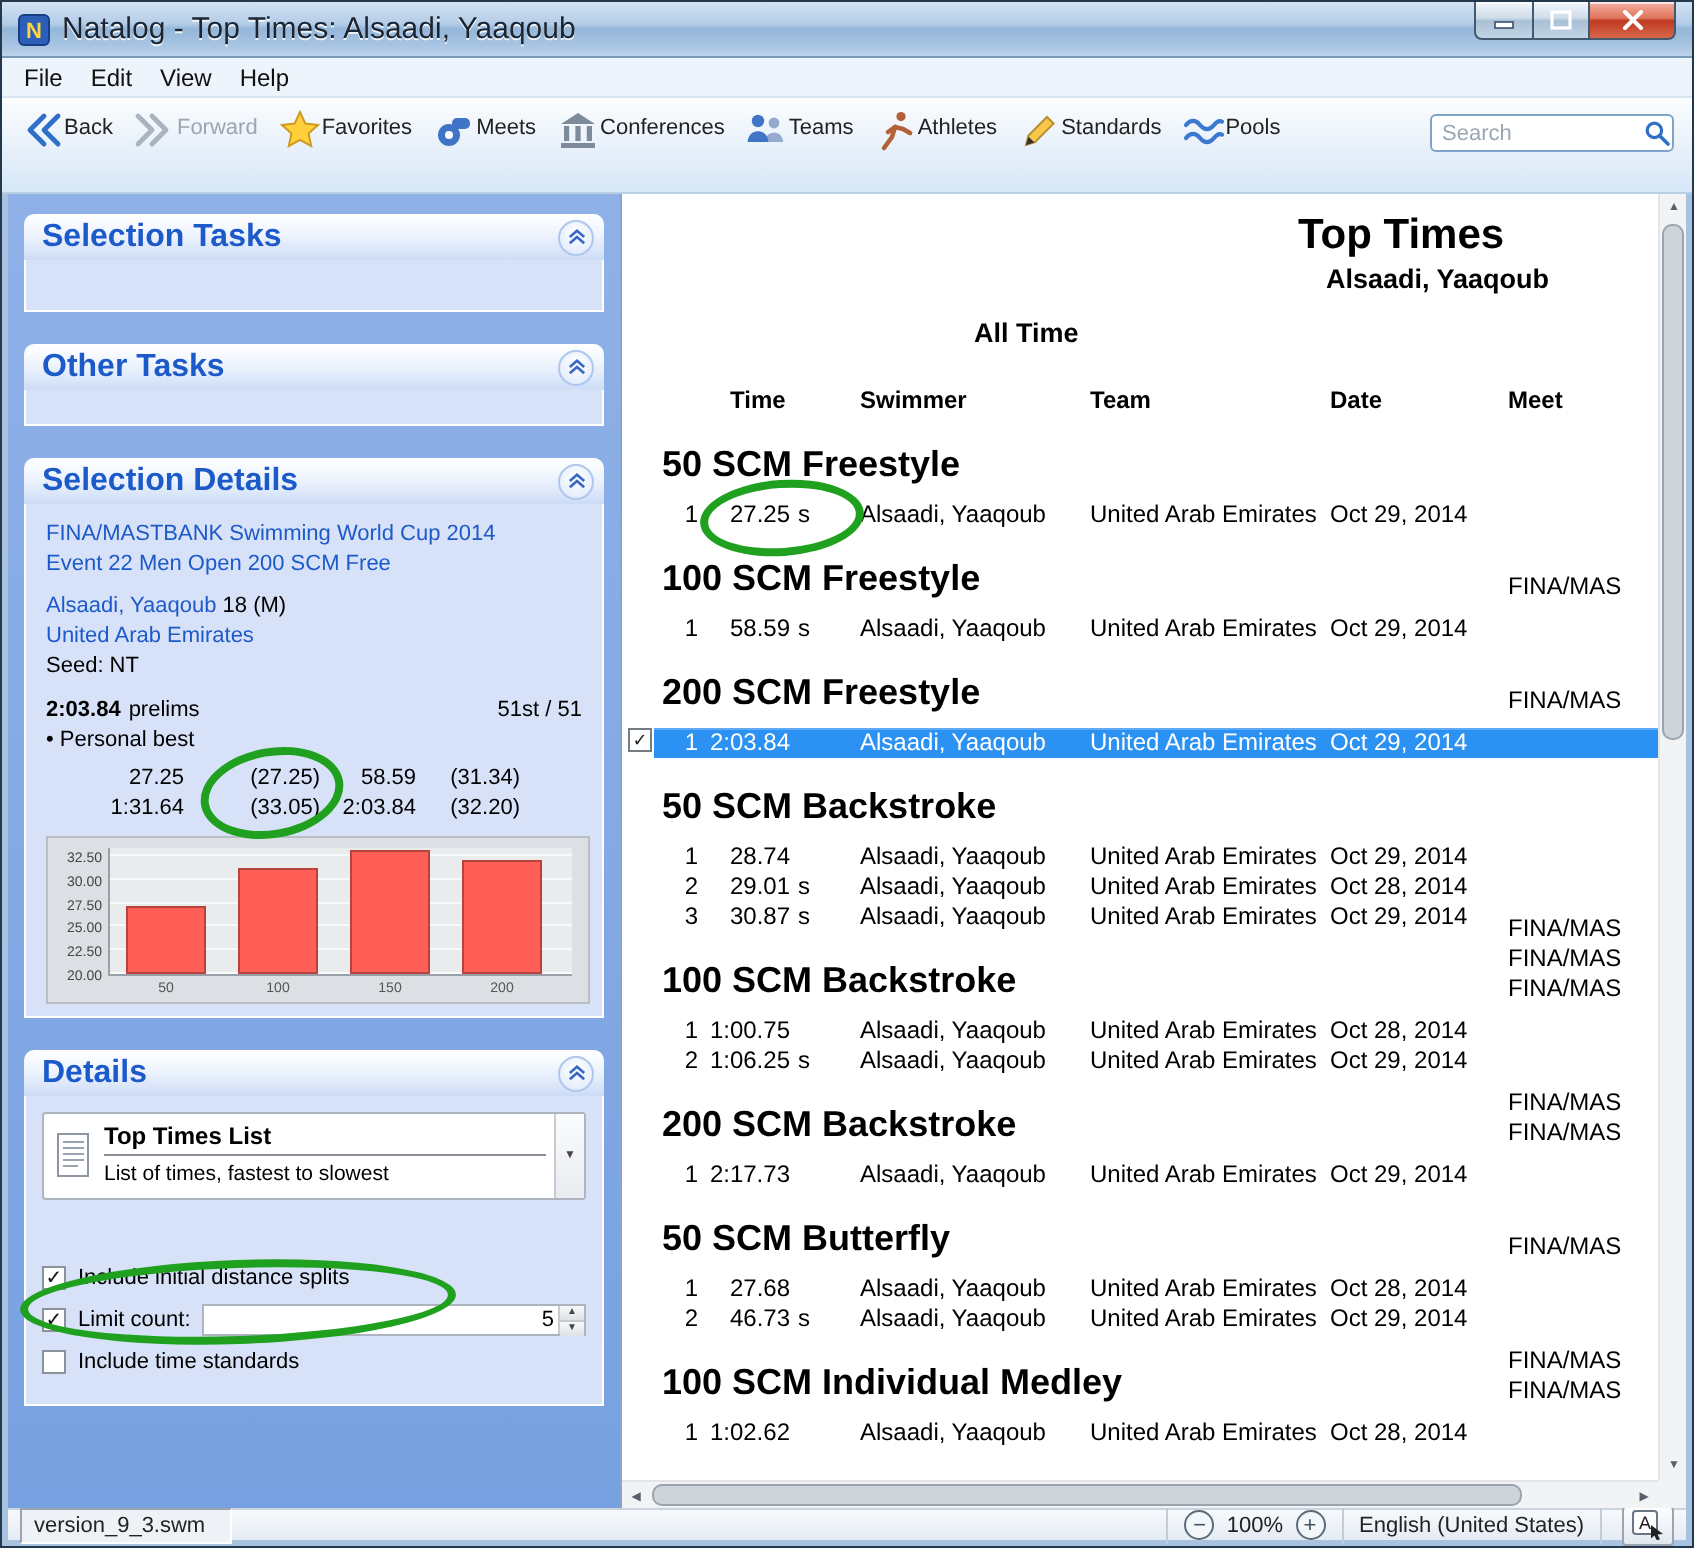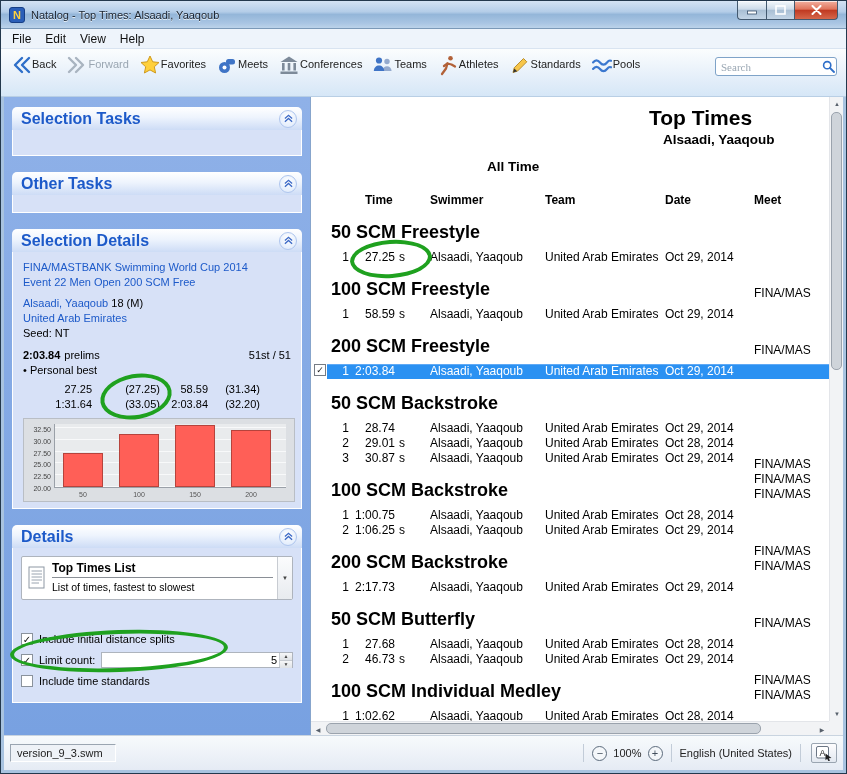--- a/index.html
+++ b/index.html
@@ -7,21 +7,21 @@
        font-family:"Liberation Sans","DejaVu Sans",sans-serif;background:#fff;}
   *{box-sizing:border-box;}
 
   .window{width:847px;height:774px;display:flex;flex-direction:column;border:1px solid #23384d;}
 
   
   .titlebar{height:28px;flex:none;position:relative;display:flex;align-items:center;
     background:linear-gradient(180deg,#d3e2f3 0%,#b4cde8 40%,#94b6d9 50%,#a9c5e3 82%,#bcd3ea 100%);
     border-bottom:1px solid #7b99b8;padding-left:8px;}
   .app-icon{width:16px;height:16px;margin-right:6px;flex:none;}
-  .title-text{font-size:11px;color:#1b2430;text-shadow:0 1px 0 rgba(255,255,255,.8);}
+  .title-text{font-size:15px;color:#1b2430;text-shadow:0 1px 0 rgba(255,255,255,.8);}
   .win-btns{position:absolute;top:0;right:8px;display:flex;}
   .wbtn{height:19px;border:1px solid #43596f;border-top:none;display:flex;align-items:center;justify-content:center;
     background:linear-gradient(180deg,#f4f8fb,#cddbe9 45%,#a9bfd4 52%,#c3d5e6);box-shadow:inset 0 1px 0 rgba(255,255,255,.7);}
   .wbtn.min{width:29px;border-radius:0 0 0 4px;border-right:none;}
   .wbtn.max{width:28px;border-right:none;}
   .wbtn.close{width:44px;border-radius:0 0 4px 0;
     background:linear-gradient(180deg,#f2b0a0,#e0745c 45%,#c03a22 52%,#d6674b);}
 
   
   .menubar{height:20px;flex:none;background:#eef4fb;border-bottom:1px solid #d9e4f1;
@@ -31,21 +31,21 @@
   
   .toolbar{height:48px;flex:none;position:relative;padding:3px 0 0 4px;display:flex;align-items:flex-start;
     background:linear-gradient(180deg,#fbfdfe,#e7f0fa 55%,#d6e7f7);border-bottom:1px solid #b9cfe5;}
   .tb-item{display:flex;align-items:center;padding:1px 5px;min-width:38px;}
   .tb-icon{height:23px;display:flex;align-items:center;justify-content:center;}
   .tb-label{font-size:11px;color:#222;line-height:13px;white-space:nowrap;}
   .tb-item.disabled .tb-label{color:#9aa6b2;}
   .searchbox{position:absolute;right:9px;top:8px;width:122px;height:19px;background:#fff;
     border:1px solid #7fa3c8;border-radius:3px;display:flex;align-items:center;}
   .searchbox input{flex:1;border:none;outline:none;font-size:11px;padding:0 0 0 5px;min-width:0;
-    font-family:Liberation Serif, serif;color:#333;background:transparent;}
+    font-family:Liberation Sans, sans-serif;color:#333;background:transparent;}
   .searchbox input::placeholder{color:#9aa7b3;}
   .search-ic{width:16px;flex:none;display:flex;align-items:center;justify-content:center;}
 
   
   .frame{flex:1;min-height:0;display:flex;flex-direction:column;
     border-left:3px solid #a8c3e0;border-right:3px solid #a8c3e0;border-bottom:3px solid #a8c3e0;}
   .main{flex:1;min-height:0;display:flex;background:linear-gradient(180deg,#8fb1e8,#78a1e1);}
 
   
   .sidebar{width:306px;flex:none;padding:10px 8px 0 8px;overflow:hidden;}
@@ -125,21 +125,21 @@
 
   
   .vscroll{position:absolute;right:0;top:0;bottom:14px;width:14px;background:#f2f3f5;border-left:1px solid #e3e5e9;}
   .hscroll{position:absolute;left:0;right:14px;bottom:0;height:14px;background:#f2f3f5;border-top:1px solid #e3e5e9;}
   .corner{position:absolute;right:0;bottom:0;width:14px;height:14px;background:#f2f3f5;}
   .sarrow{position:absolute;width:14px;height:14px;color:#57606b;font-size:6px;display:flex;align-items:center;justify-content:center;}
   .vthumb{position:absolute;left:1px;right:1px;top:15px;height:258px;background:#cfd4da;border:1px solid #9ba3ad;border-radius:5px;}
   .hthumb{position:absolute;top:1px;bottom:1px;left:15px;right:68px;background:#cfd4da;border:1px solid #9ba3ad;border-radius:5px;}
 
   
-  .statusbar{height:35px;flex:none;display:flex;align-items:center;padding:0 6px;font-size:11px;color:#222;
+  .statusbar{height:16px;flex:none;display:flex;align-items:center;padding:0 6px;font-size:11px;color:#222;
     background:linear-gradient(180deg,#f7fafc,#e5ebf4);border-top:1px solid #c9d4e0;}
   .version-cell{border:1px solid;border-color:#9aa5b1 #fff #fff #9aa5b1;background:#eef2f7;
     padding:2px 12px 2px 6px;margin-right:auto;}
   .sb-sep{width:1px;height:18px;background:#c2ccd8;margin:0 8px;flex:none;}
   .zoom-btn{width:15px;height:15px;border-radius:50%;border:1px solid #5c6b7c;color:#44505e;background:#f4f7fa;
     display:flex;align-items:center;justify-content:center;font-size:11px;line-height:10px;flex:none;}
   .zoom-label{margin:0 6px;}
   .kb-btn{width:26px;height:20px;border:1px solid #9aa5b1;border-radius:2px;margin-left:2px;
     background:linear-gradient(#fdfdfe,#e2e8f0);display:flex;align-items:center;justify-content:center;flex:none;}
 

